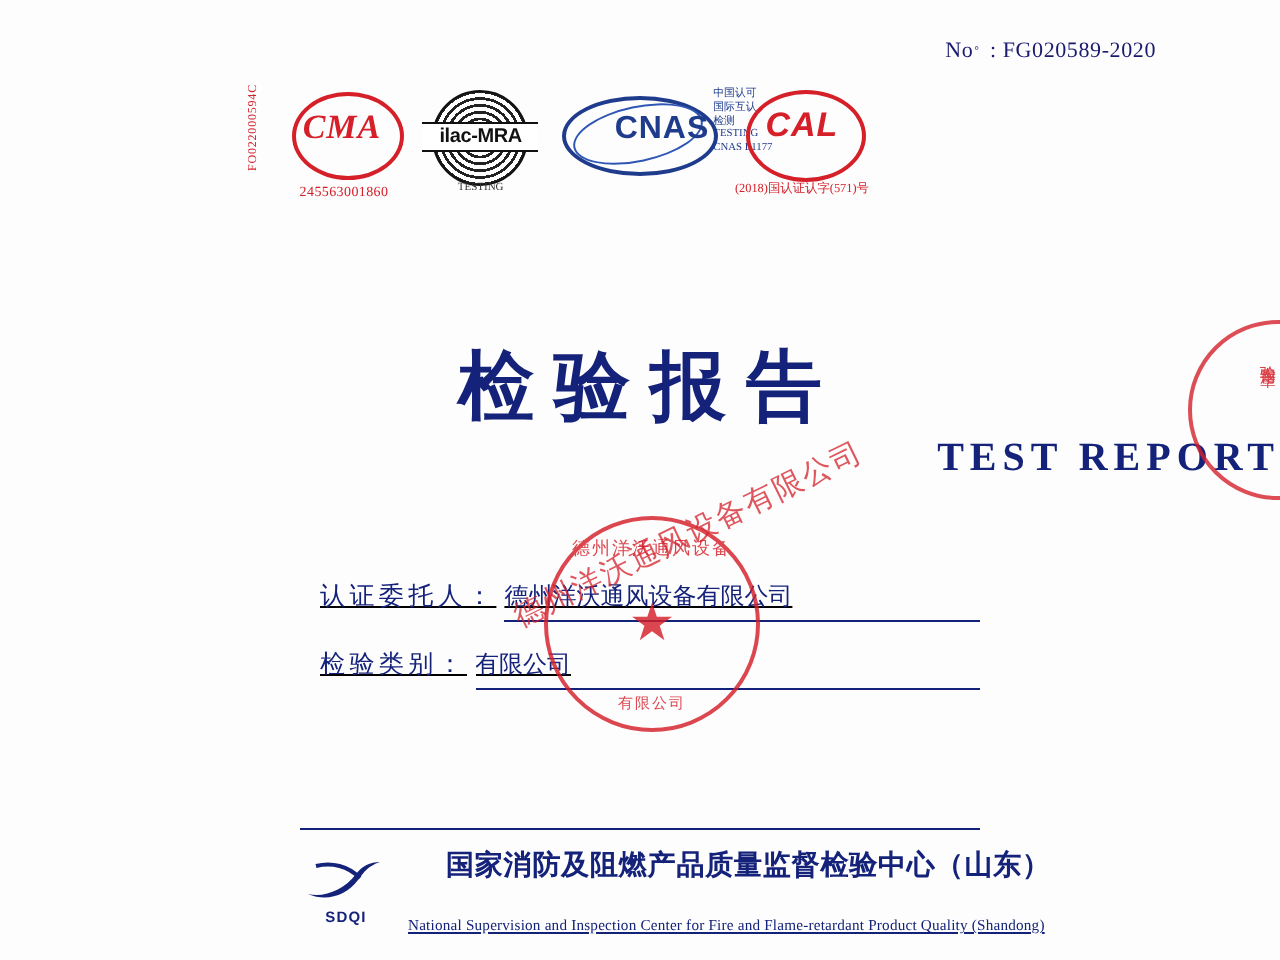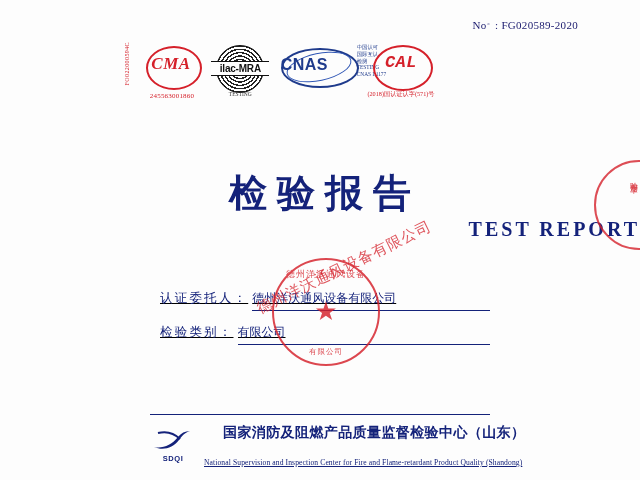--- a/index.html
+++ b/index.html
@@ -147,21 +147,21 @@
     left: 5px; top: 9px;
     width: 64px; height: 26px;
     border: 1px solid #2f56b5;
     border-radius: 50%;
     transform: rotate(-12deg);
   }
   .cnas-text {
     position: absolute;
     left: 0; top: 12px;
     width: 74px;
-    text-align: left;
+    text-align: right;
     font-family: "Liberation Sans", sans-serif;
     font-weight: bold;
     font-size: 16px;
     color: #1f3b8c;
     letter-spacing: 0.5px;
   }
   .cnas-side {
     position: absolute;
     left: 76px;
     top: 0px;
@@ -177,21 +177,21 @@
     left: 4px; top: 1px;
     width: 56px; height: 42px;
     border: 2.2px solid #d5202a;
     border-radius: 50%;
   }
   .cal-text {
     position: absolute;
     left: 0; top: 9px;
     width: 64px;
     text-align: center;
-    font-family: Liberation Mono, monospace;
+    font-family: Liberation Sans, sans-serif;
     font-weight: bold;
     font-style: italic;
     font-size: 17px;
     color: #d5202a;
     letter-spacing: 0.5px;
   }
   .cal-under {
     position: absolute;
     top: 46px;
     left: -14px;

